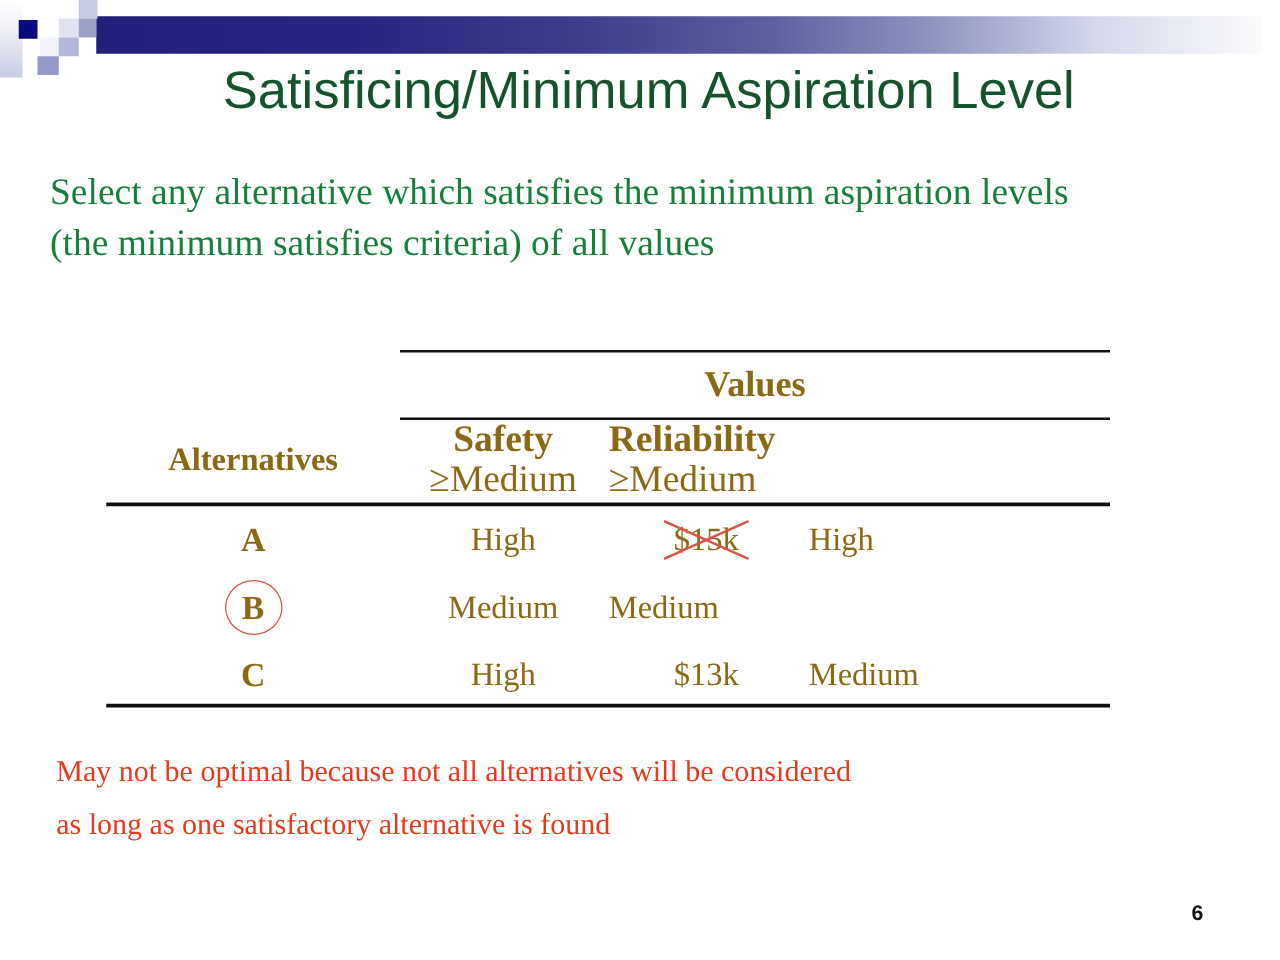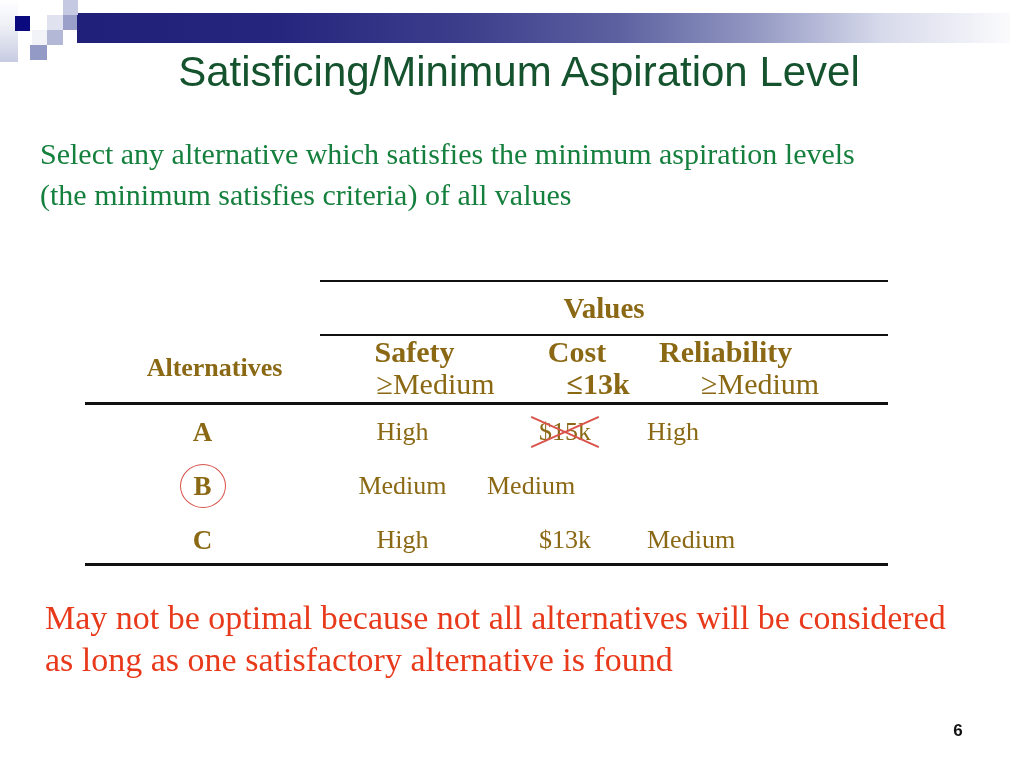--- a/index.html
+++ b/index.html
@@ -34,45 +34,45 @@
     font-family:"Liberation Sans", sans-serif;
     font-size:42px; line-height:48px; color:#14532d;
   }
   .intro {
     position:absolute; left:40px; top:133px; width:960px;
     font-size:30px; line-height:41px; color:#15803d;
   }
   .intro span { display:block; }
   .note {
     position:absolute; left:45px; top:597px; width:950px;
-    font-size:34px; line-height:42px; color:var(--note_red,#e8391b);
+    font-size:24px; line-height:42px; color:var(--note_red,#e8391b);
   }
   .note span { display:block; }
 
   
   .tbl { position:absolute; left:85px; top:280px; width:803px; height:286px; }
   .rule { position:absolute; background:#111111; }
   .rule-top  { left:235px; top:0;    width:568px; height:2px; }
   .rule-mid  { left:235px; top:54px; width:568px; height:2px; }
   .rule-thick1 { left:0; top:122px; width:803px; height:3px; }
   .rule-thick2 { left:0; top:283px; width:803px; height:3px; }
 
   .values-label {
     position:absolute; left:235px; top:10px; width:568px;
     text-align:center; font-weight:bold; font-size:29px; line-height:36px;
     color:var(--gold,#8B6914);
   }
   .grid-cols { display:grid; grid-template-columns:235px 165px 160px 243px; }
-  .hdr-band { position:absolute; left:12px; top:56px; width:803px; height:50px; }
+  .hdr-band { position:absolute; left:0; top:56px; width:803px; height:50px; }
   .hdr-cell {
     display:flex; flex-direction:column; align-items:center; justify-content:center;
     font-size:30px; line-height:32px; color:var(--gold,#8B6914);
   }
   .hdr-cell .name { font-weight:bold; }
-  .hdr-cell .crit { font-weight:normal;margin-left:42px; }
+  .hdr-cell .crit { font-weight:normal; }
   .hdr-cell .crit.bold { font-weight:bold; }
   .hdr-cell.left { align-items:flex-start; padding-left:2px; box-sizing:border-box; }
   .hdr-cell.left .inner { display:inline-block; }
   .hdr-cell.left .inner span { display:block; }
   .alts-cell {
     display:flex; align-items:center; justify-content:center;
     font-weight:bold; font-size:26px; color:var(--gold,#8B6914);
   }
 
   .rows { position:absolute; left:0; top:125px; width:803px; }
@@ -125,24 +125,20 @@
   <div class="rule rule-top"></div>
   <div class="values-label">Values</div>
   <div class="rule rule-mid"></div>
 
   <div class="hdr-band grid-cols">
     <div class="alts-cell">Alternatives</div>
     <div class="hdr-cell">
       <span class="name">Safety</span>
       <span class="crit">≥Medium</span>
     </div>
-    <div class="hdr-cell">
-      <span class="name">Cost</span>
-      <span class="crit bold">≤13k</span>
-    </div>
     <div class="hdr-cell left">
       <span class="inner">
         <span class="name">Reliability</span>
         <span class="crit">≥Medium</span>
       </span>
     </div>
   </div>
 
   <div class="rule rule-thick1"></div>
 

